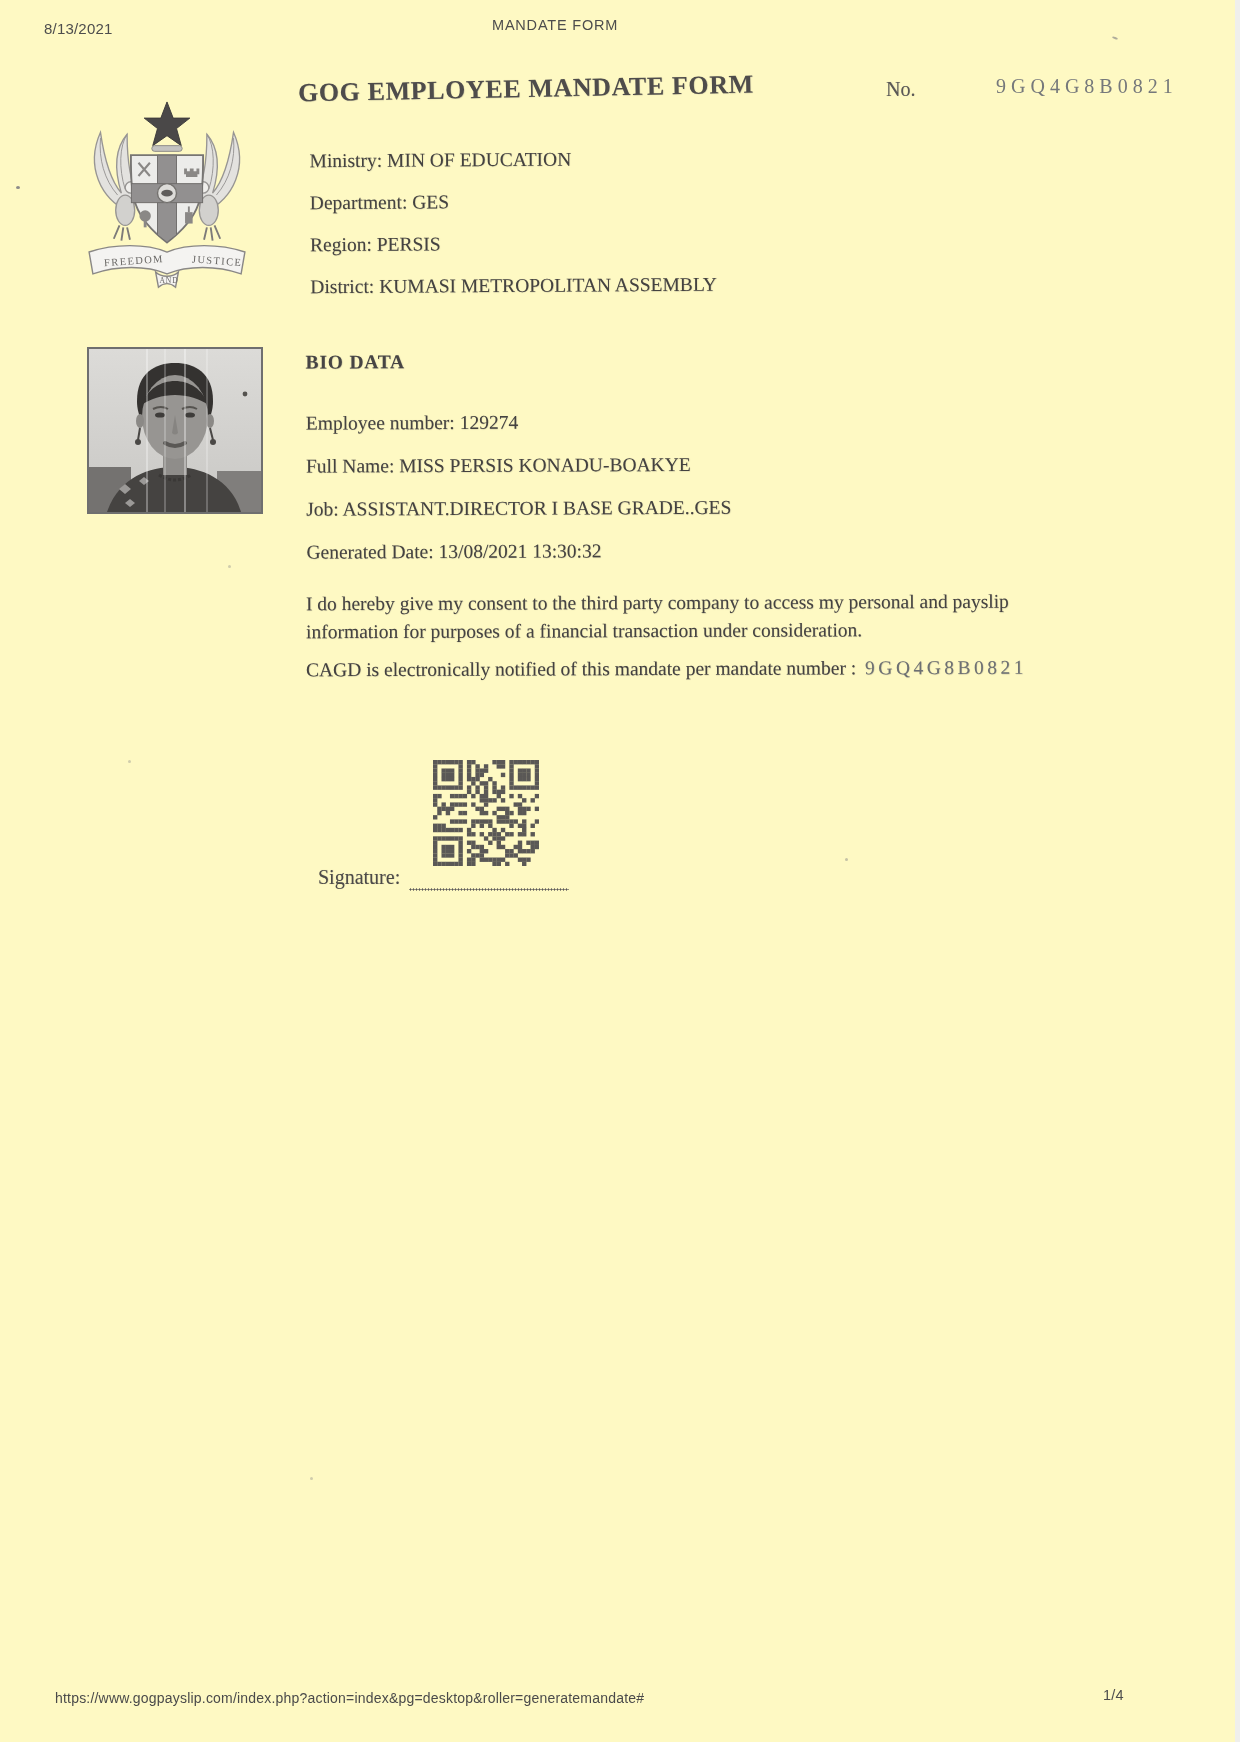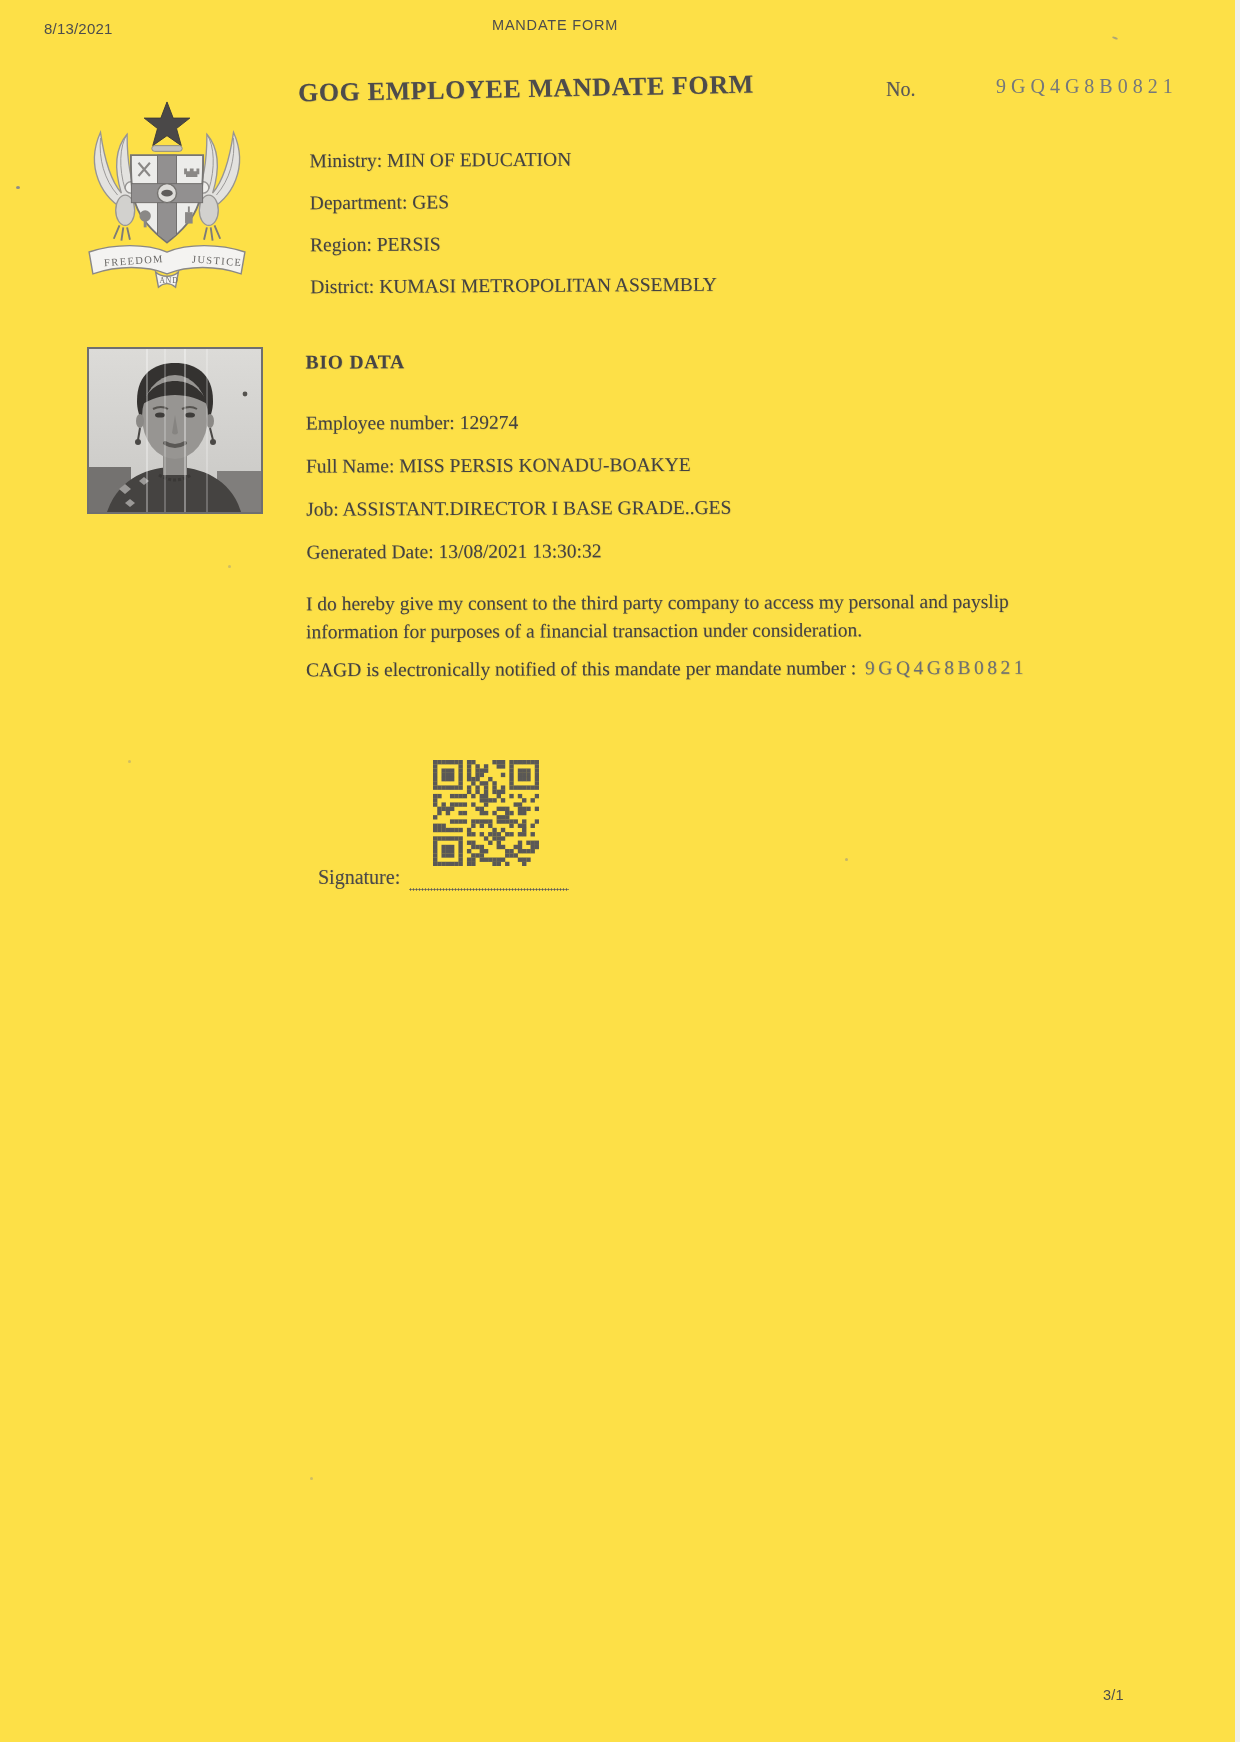--- a/index.html
+++ b/index.html
@@ -1,19 +1,19 @@
 <!DOCTYPE html>
 <html><head>
 <meta charset="utf-8">
 <style>
   * { margin:0; padding:0; box-sizing:border-box; }
   html,body { background:#ffffff; }
   .page {
     position:relative; width:1240px; height:1742px;
-    background:#fde047; overflow:hidden;
+    background:#fef9c3; overflow:hidden;
     font-family:"Liberation Serif", serif;
     color:#434140;
   }
   
   .chrome {
     position:absolute; font-family:"Liberation Sans", sans-serif;
     color:#4d4d4d; font-size:15px; letter-spacing:0.2px;
   }
   .print-date  { left:44px;  top:20px; }
   .print-title { left:492px; top:17px; font-size:14.5px; letter-spacing:0.8px;text-align:center; }
@@ -516,21 +516,22 @@
         <rect x="59.36" y="101.76" width="4.39" height="4.39" fill="#5a5856"></rect>
         <rect x="63.60" y="101.76" width="4.39" height="4.39" fill="#5a5856"></rect>
         <rect x="72.08" y="101.76" width="4.39" height="4.39" fill="#5a5856"></rect>
         <rect x="89.04" y="101.76" width="4.39" height="4.39" fill="#5a5856"></rect>
       </svg>
   </div>
 
   <div class="sig-label scan-txt">Signature:</div>
   <div class="sig-line"></div>
 
-  <div class="chrome footer-page">3/1</div>
+  <div class="chrome footer-url">https://www.gogpayslip.com/index.php?action=index&amp;pg=desktop&amp;roller=generatemandate#</div>
+  <div class="chrome footer-page">1/4</div>
 
   <div class="speck" style="left:16px; top:186px; width:4px; height:3px;"></div>
   <div class="speck" style="left:1112px; top:37px; width:6px; height:2px; transform:rotate(20deg); opacity:.7;"></div>
   <div class="speck" style="left:845px; top:858px; width:3px; height:3px; opacity:.5;"></div>
   <div class="speck" style="left:128px; top:760px; width:3px; height:3px; opacity:.4;"></div>
   <div class="speck" style="left:310px; top:1477px; width:3px; height:3px; opacity:.4;"></div>
   <div class="speck" style="left:228px; top:565px; width:3px; height:3px; opacity:.4;"></div>
   <div class="edge-shade"></div>
 </div>
 

